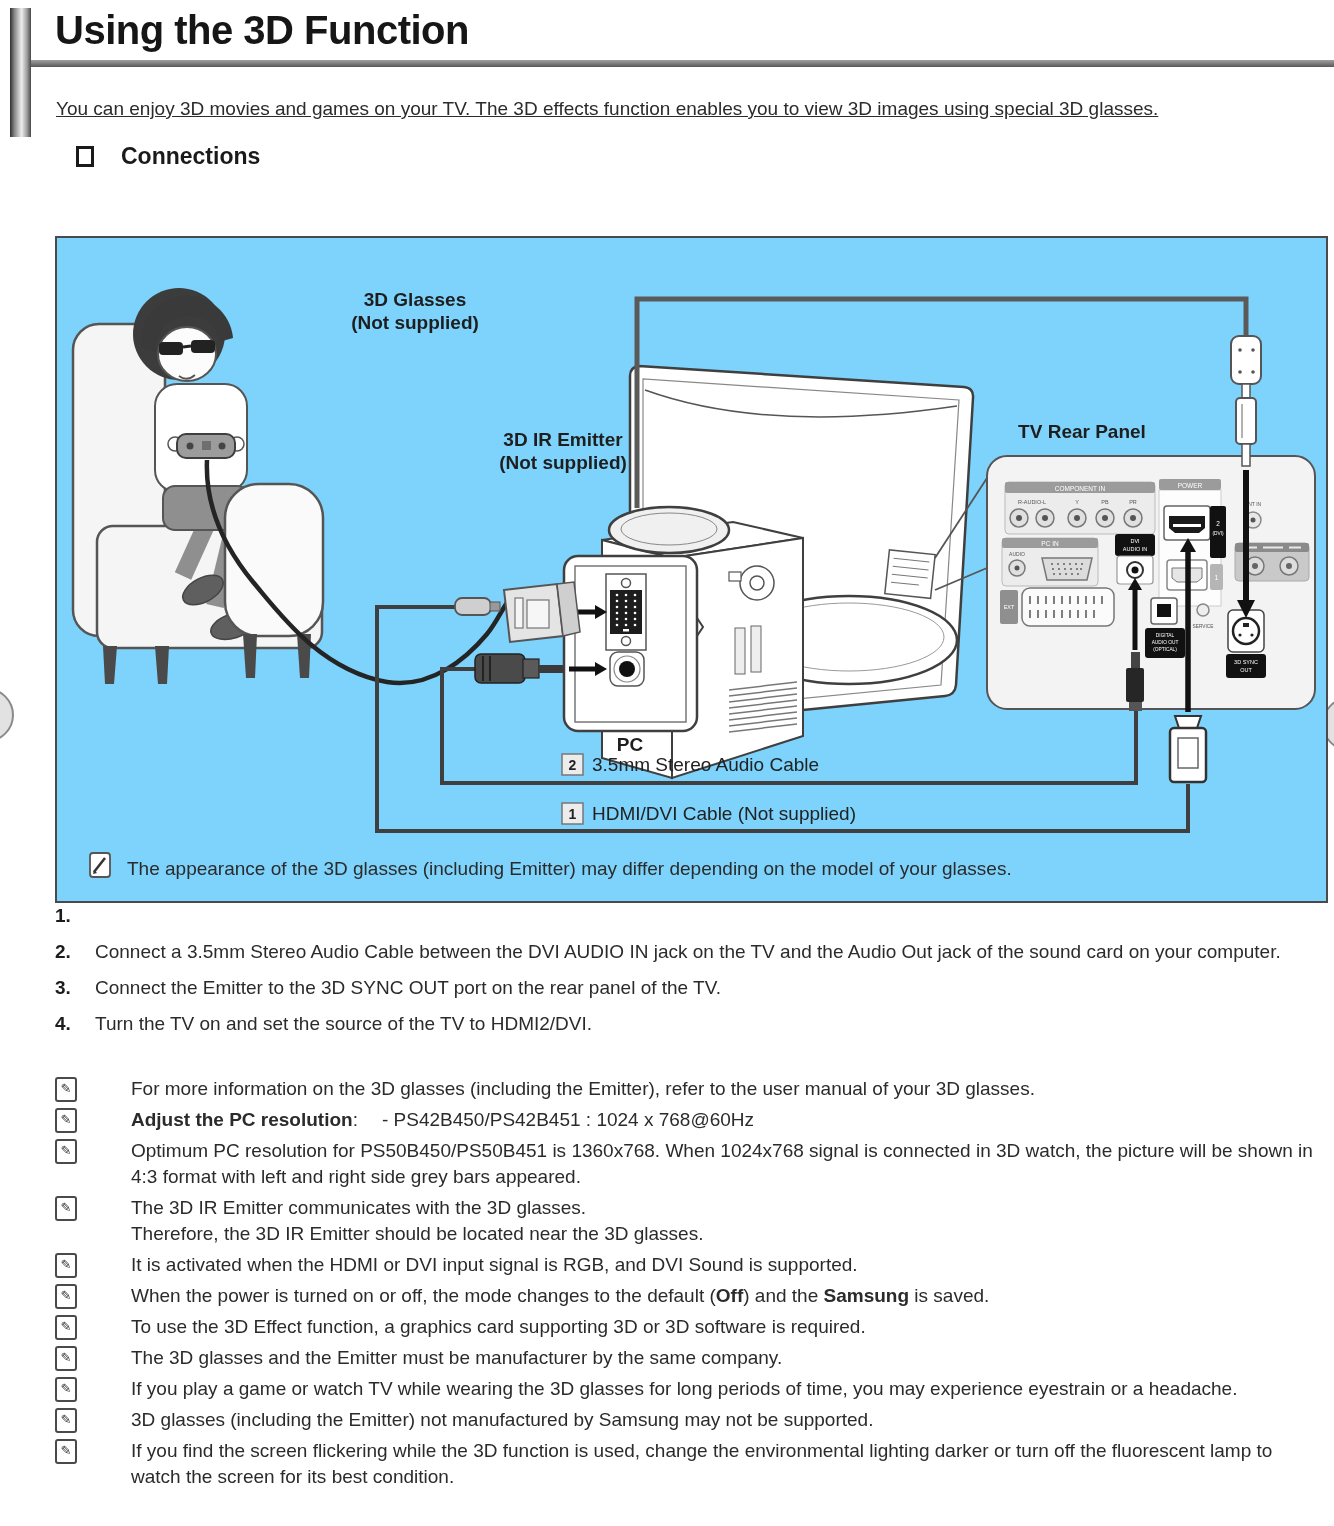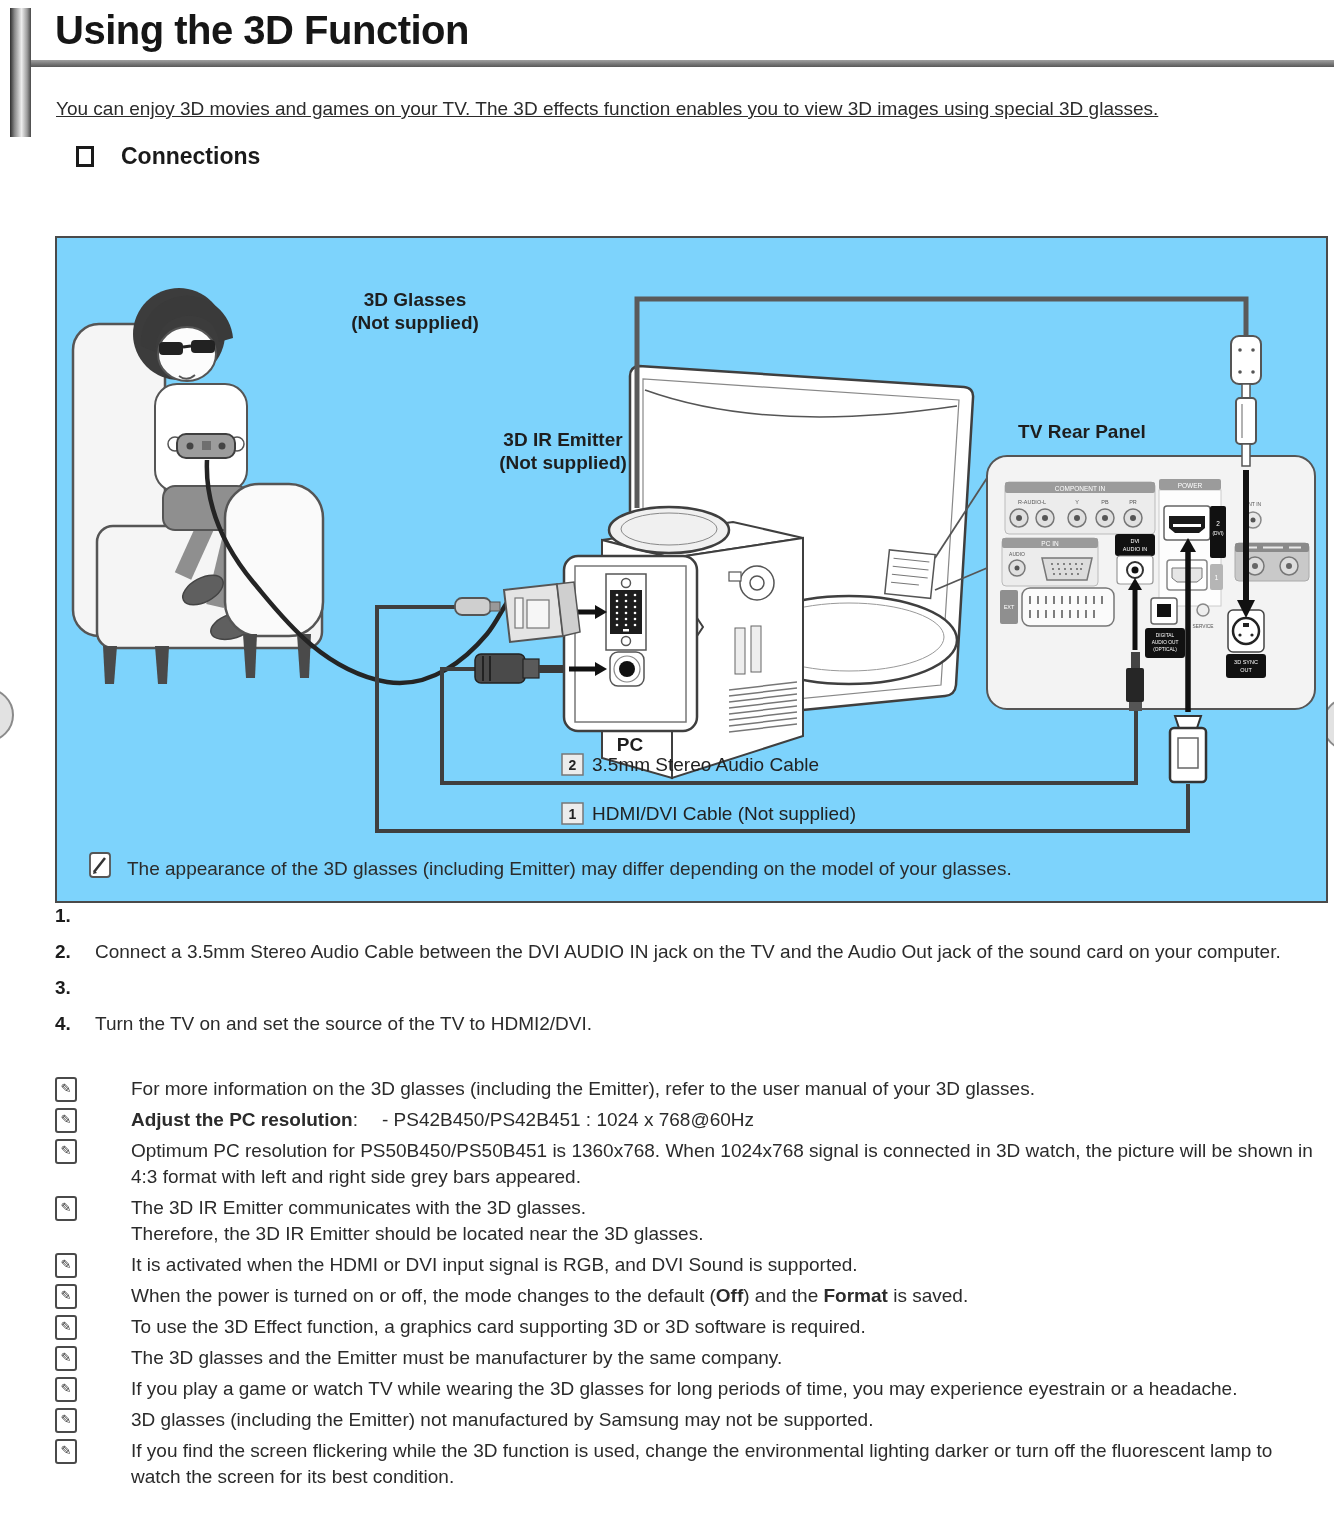--- a/index.html
+++ b/index.html
@@ -408,20 +408,21 @@
 <div class="steps">
   <div class="step">
     <span class="num">1.</span>
   </div>
   <div class="step">
     <span class="num">2.</span>
     <span class="txt">Connect a 3.5mm Stereo Audio Cable between the DVI AUDIO IN jack on the TV and the Audio Out jack of the sound card on your computer.</span>
   </div>
   <div class="step">
     <span class="num">3.</span>
+    <span class="txt">Connect the Emitter to the 3D SYNC OUT port on the rear panel of the TV.</span>
   </div>
   <div class="step">
     <span class="num">4.</span>
     <span class="txt">Turn the TV on and set the source of the TV to HDMI2/DVI.</span>
   </div>
 </div>
 
 <div class="notes">
   <div class="note">
     <span class="note-icon">✎</span>
@@ -452,21 +453,21 @@
     </span>
   </div>
   <div class="note">
     <span class="note-icon">✎</span>
       <span class="gap"></span>
     <span class="txt">It is activated when the HDMI or DVI input signal is RGB, and DVI Sound is supported.</span>
   </div>
   <div class="note">
     <span class="note-icon">✎</span>
       <span class="gap"></span>
-    <span class="txt"><span>When the power is turned on or off, the mode changes to the default (</span><b>Off</b><span>) and the </span><b>Format</b><span> is saved.</span></span>
+    <span class="txt"><span>When the power is turned on or off, the mode changes to the default (</span><b>Off</b><span>) and the </span><b>Samsung</b><span> is saved.</span></span>
   </div>
   <div class="note">
     <span class="note-icon">✎</span>
       <span class="gap"></span>
     <span class="txt">To use the 3D Effect function, a graphics card supporting 3D or 3D software is required.</span>
   </div>
   <div class="note">
     <span class="note-icon">✎</span>
       <span class="gap"></span>
     <span class="txt">The 3D glasses and the Emitter must be manufacturer by the same company.</span>

